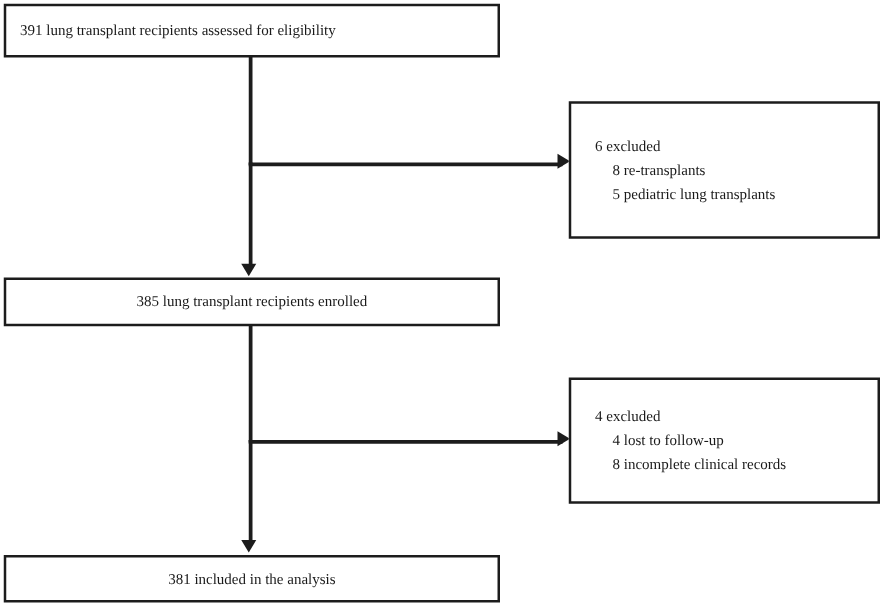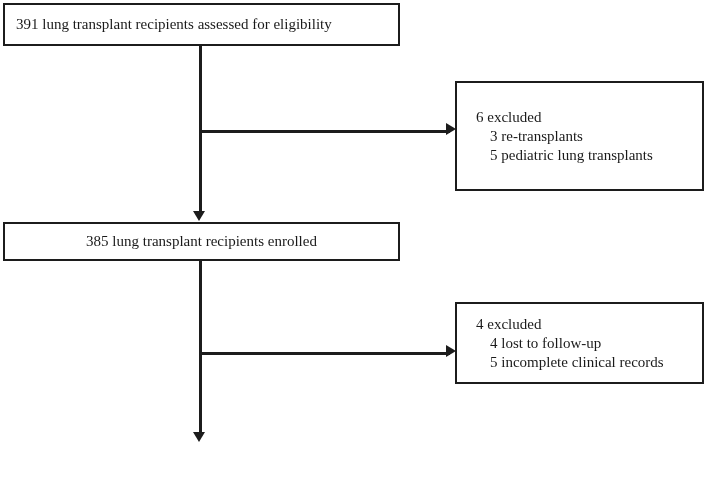--- a/index.html
+++ b/index.html
@@ -30,21 +30,21 @@
   }
 
   .node-box.align-left {
     align-items: flex-start;
   }
   .node-box.align-center {
     align-items: center;
   }
 
   .node-line {
-    font-size: 15px;
+    font-size: 12px;
     line-height: 19px;
     white-space: pre;
     color: #1a1a1a;
   }
 
   
   #box-eligibility {
     left: 3px;
     top: 3px;
     width: 397px;
@@ -69,21 +69,21 @@
     left: 455px;
     top: 81px;
     width: 249px;
     height: 110px;
     padding-left: 19px;
   }
   #box-excluded-2 {
     left: 455px;
     top: 302px;
     width: 249px;
-    height: 82px;
+    height: 101px;
     padding-left: 19px;
   }
   .indented {
     padding-left: 14px;
   }
 
   
   .vline {
     position: absolute;
     width: 3px;
@@ -135,34 +135,37 @@
   </div>
 
   <div class="vline" id="conn-v-1"></div>
   <div class="vline" id="conn-v-2"></div>
   <div class="arrow-down" id="conn-arrow-1"></div>
   <div class="hline" id="conn-h-1"></div>
   <div class="arrow-right" id="conn-arrow-h-1"></div>
 
   <div class="node-box align-left" id="box-excluded-1">
     <span class="node-line">6 excluded</span>
-    <span class="node-line indented">3 re-transplants</span>
+    <span class="node-line indented">8 re-transplants</span>
     <span class="node-line indented">5 pediatric lung transplants</span>
   </div>
 
   <div class="node-box align-center" id="box-enrolled">
     <span class="node-line">385 lung transplant recipients enrolled</span>
   </div>
 
   <div class="vline" id="conn-v-3"></div>
   <div class="vline" id="conn-v-4"></div>
   <div class="arrow-down" id="conn-arrow-2"></div>
   <div class="hline" id="conn-h-2"></div>
   <div class="arrow-right" id="conn-arrow-h-2"></div>
 
   <div class="node-box align-left" id="box-excluded-2">
     <span class="node-line">4 excluded</span>
     <span class="node-line indented">4 lost to follow-up</span>
-    <span class="node-line indented">5 incomplete clinical records</span>
+    <span class="node-line indented">8 incomplete clinical records</span>
   </div>
 
+  <div class="node-box align-center" id="box-included">
+    <span class="node-line">381 included in the analysis</span>
+  </div>
 
 </div>
 
 </body></html>

